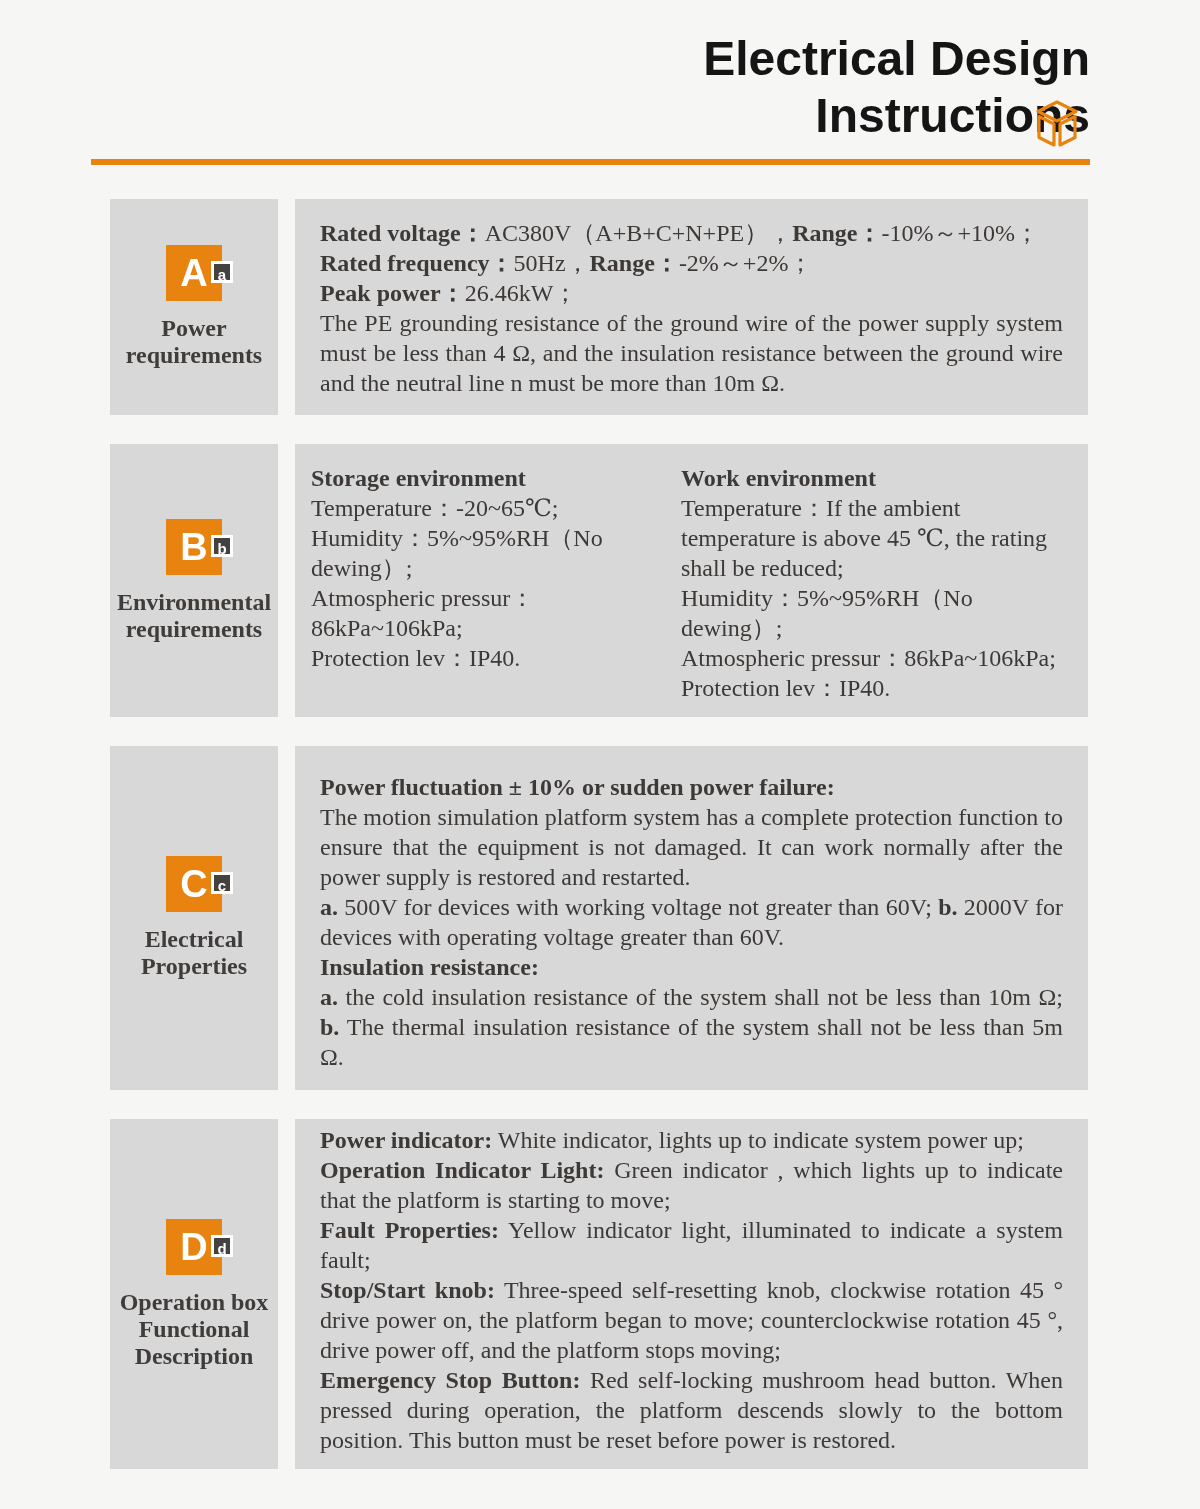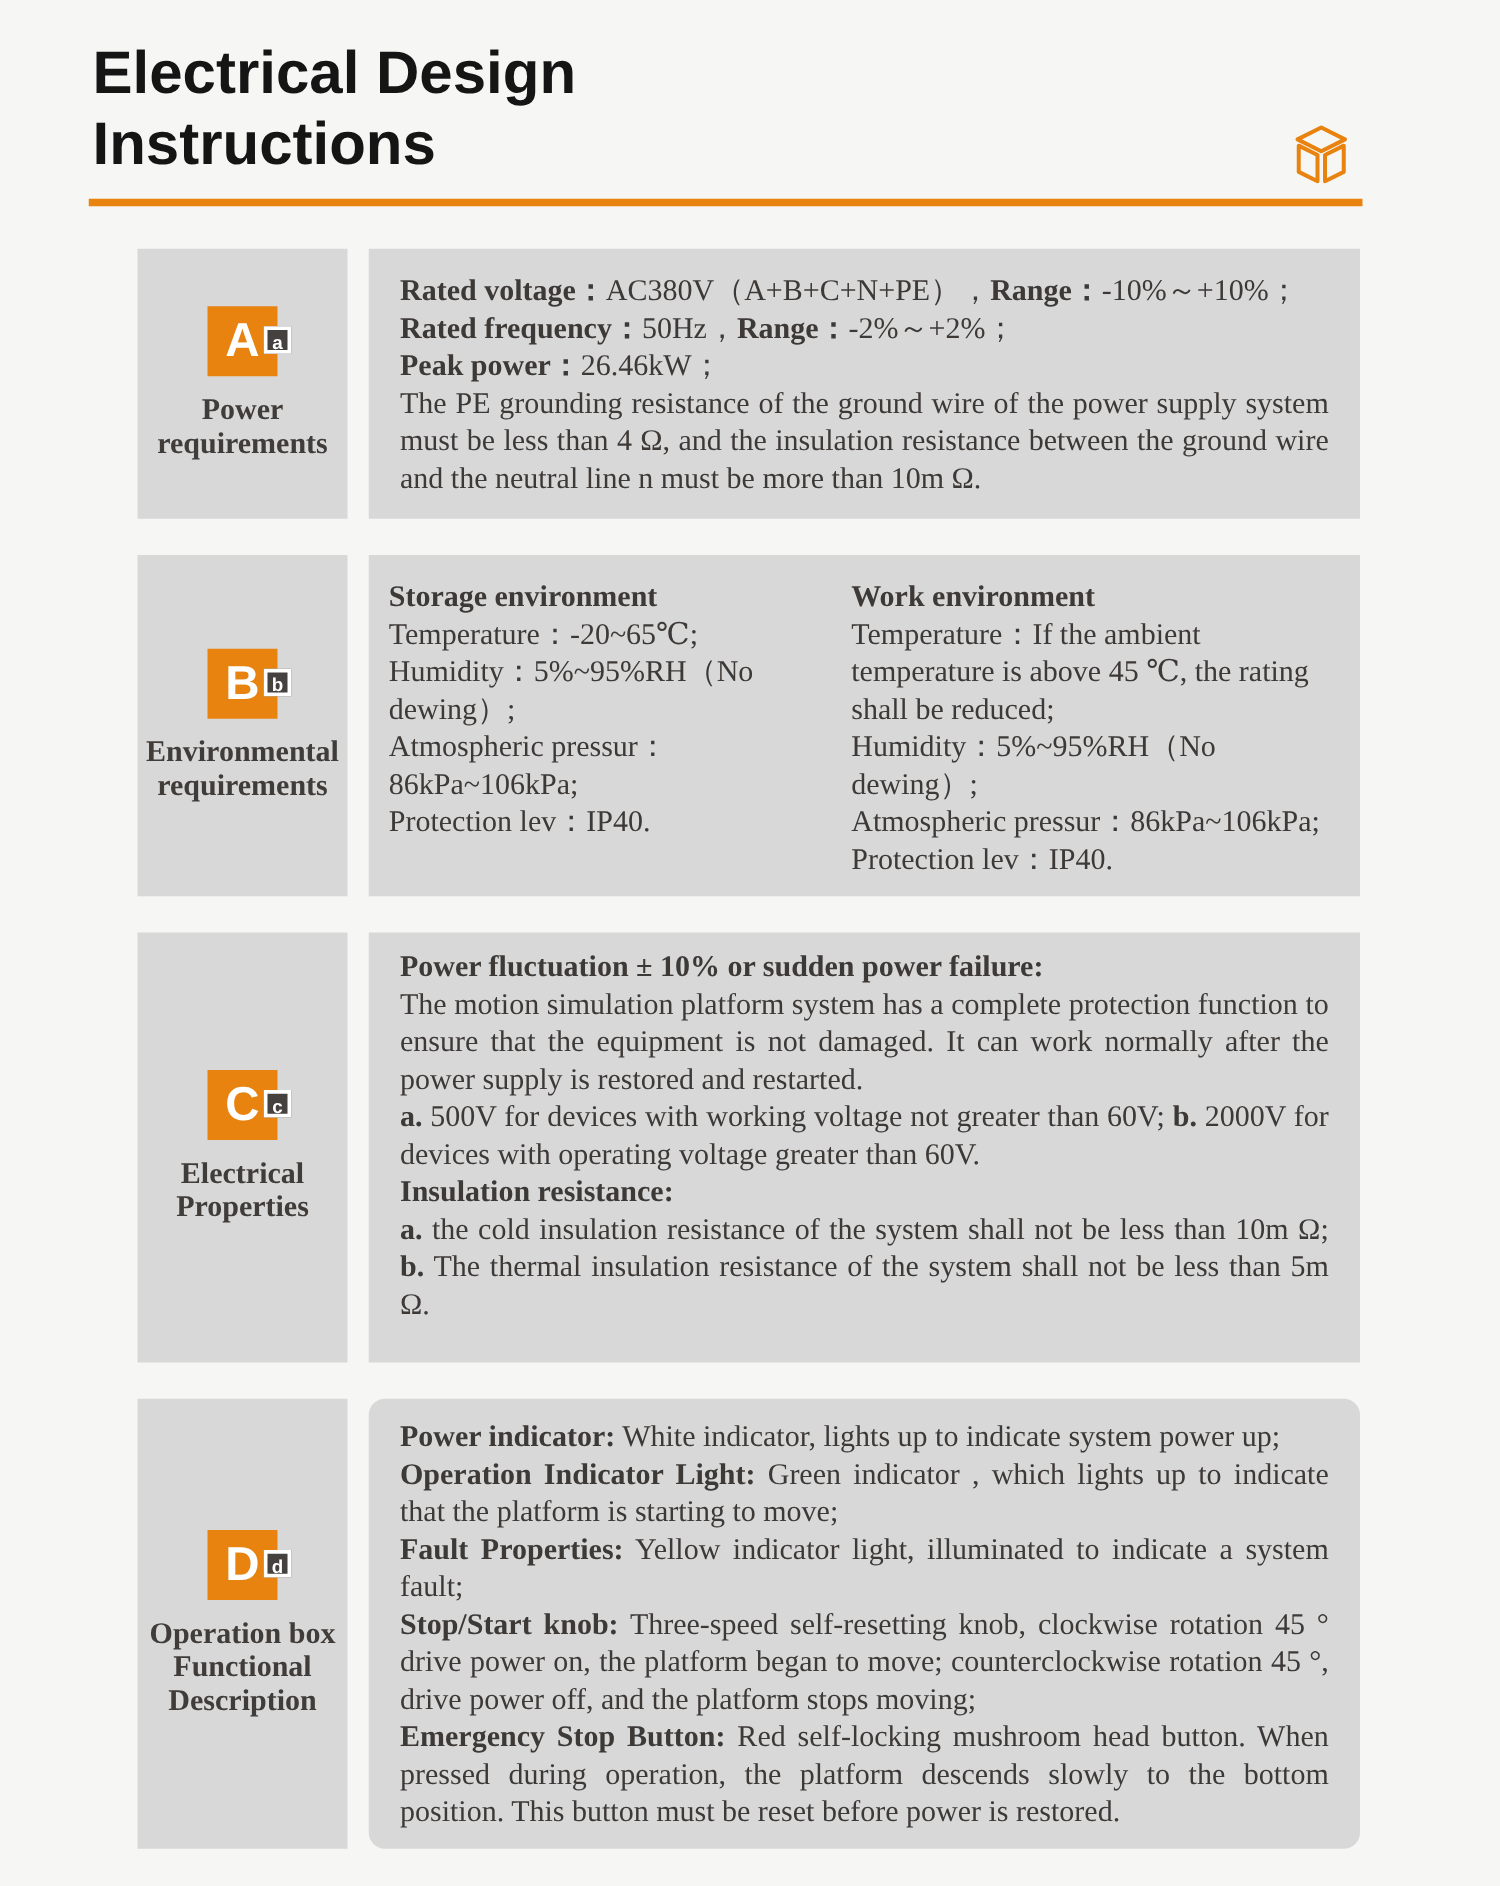--- a/index.html
+++ b/index.html
@@ -7,21 +7,21 @@
   .page{
     position:relative;
     width:1200px; height:1509px;
     margin:0 auto;
     background:var(--page-bg,#f6f6f5);
     font-family:"Liberation Serif","DejaVu Serif",serif;
     color:var(--text,#3d3937);
     overflow:hidden;
   }
   
-  .header{ position:relative; margin:30px 110px 0 71px; }
+  .header{ position:relative; margin:30px 110px 0 91px;text-align:right; }
   .page-title{
     font-family:"Liberation Sans","DejaVu Sans",sans-serif;
     font-weight:bold;
     font-size:48px; line-height:57px;
     color:#151515; letter-spacing:0;
     margin-left:3px;
   }
   .cube-icon{ position:absolute; right:8px; bottom:14px; width:50px; height:52px; }
   .header-rule{ margin-top:15px; height:6px; background:var(--accent,#e8830f); }
   
@@ -53,22 +53,22 @@
   }
   .content-box{
     flex:1; background:var(--box-bg,#d8d8d8);
     padding:19px 25px 14px 25px;
     font-size:24px; line-height:30px;
   }
   .content-box b{ font-weight:bold; }
   .para{ text-align:justify; }
   .boxA{ min-height:216px; }
   .boxB{ min-height:214px; }
-  .boxC{ min-height:344px; padding-top:13px; }
-  .boxD{ min-height:347px; padding-top:16px;border-radius:13px; }
+  .boxC{ min-height:344px; padding-top:26px; }
+  .boxD{ min-height:347px; padding-top:6px; }
   .cols{ display:flex;padding-left:16px; }
   .col-1{ width:345px; flex:0 0 345px; margin-right:25px; }
   .col-2{ flex:1; }
   .col-head{ font-weight:bold; }
 </style>
 </head>
 <body>
 
 <div class="page" style="--accent: #e8830f; --badge: #45413e; --box-bg: #d8d8d8; --page-bg: #f6f6f5; --text: #3d3937;">
 

